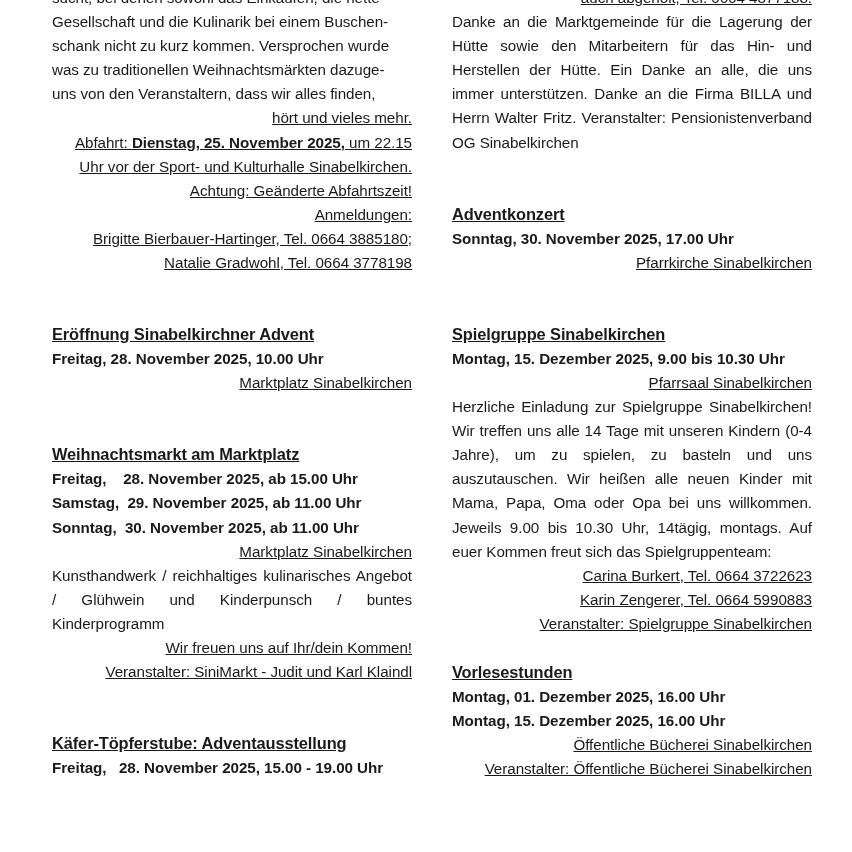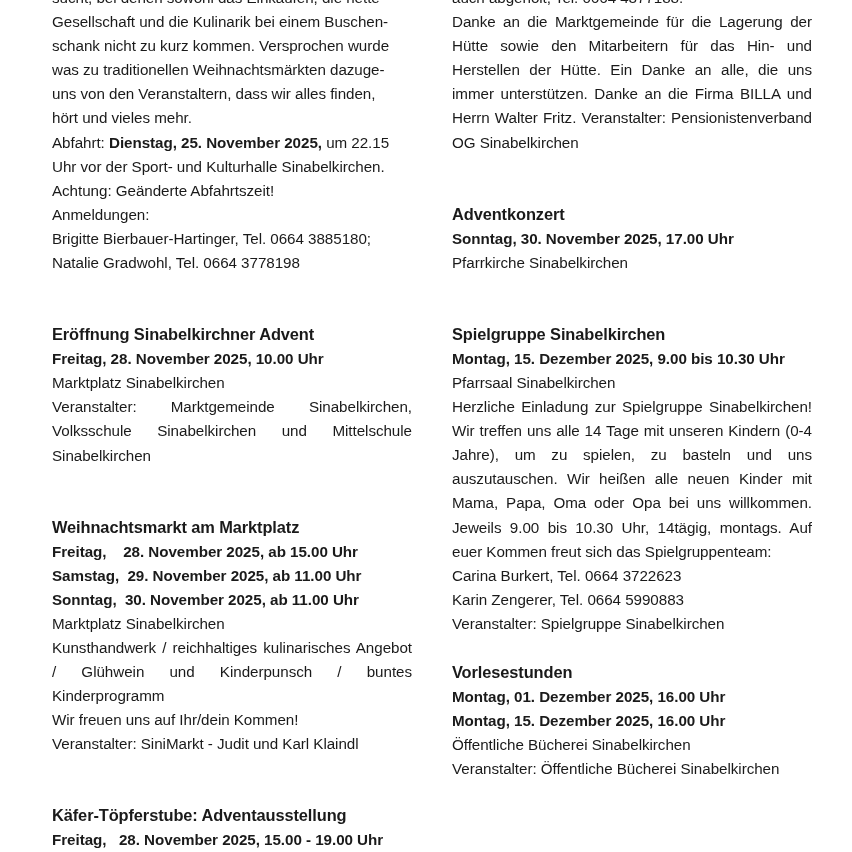--- a/index.html
+++ b/index.html
@@ -42,29 +42,30 @@
     margin: 0;
     font-size: 15.2px;
     line-height: 24.1px;
     text-align: justify;
     text-justify: inter-word;
     hyphens: manual;
     -webkit-hyphens: manual;
     letter-spacing: -0.05px;
   }
   p.last-line-left { text-align-last: left; }
-  p.nojust { text-align: left; }
+  p.nojust { text-align: right; text-decoration: underline; }
 
   h3 {
     margin: 0;
     font-size: 16.4px;
     line-height: 25px;
     font-weight: bold;
     text-align: left;
     letter-spacing: -0.1px;
+    text-decoration: underline;
   }
   .bold { font-weight: bold; }
   .datelines {
     font-weight: bold;
     font-size: 15.2px;
     line-height: 24.1px;
     white-space: pre;
   }
   .spacer-lg { height: 47px; }
   .spacer-md { height: 24px; }
@@ -90,21 +91,20 @@
         <p class="nojust">Brigitte Bierbauer-Hartinger, Tel. 0664 3885180;</p>
         <p class="nojust">Natalie Gradwohl, Tel. 0664 3778198</p>
       </div>
 
       <div class="spacer-lg"></div>
 
       <div class="block">
         <h3>Eröffnung Sinabelkirchner Advent</h3>
         <p class="datelines">Freitag, 28. November 2025, 10.00 Uhr</p>
         <p class="nojust">Marktplatz Sinabelkirchen</p>
-        <p class="last-line-left">Veranstalter: Marktgemeinde Sinabelkirchen, Volksschule Sinabelkirchen und Mittelschule Sinabelkirchen</p>
       </div>
 
       <div class="spacer-lg"></div>
 
       <div class="block">
         <h3>Weihnachtsmarkt am Marktplatz</h3>
         <p class="datelines">Freitag,    28. November 2025, ab 15.00 Uhr</p>
         <p class="datelines">Samstag,  29. November 2025, ab 11.00 Uhr</p>
         <p class="datelines">Sonntag,  30. November 2025, ab 11.00 Uhr</p>
         <p class="nojust">Marktplatz Sinabelkirchen</p>

